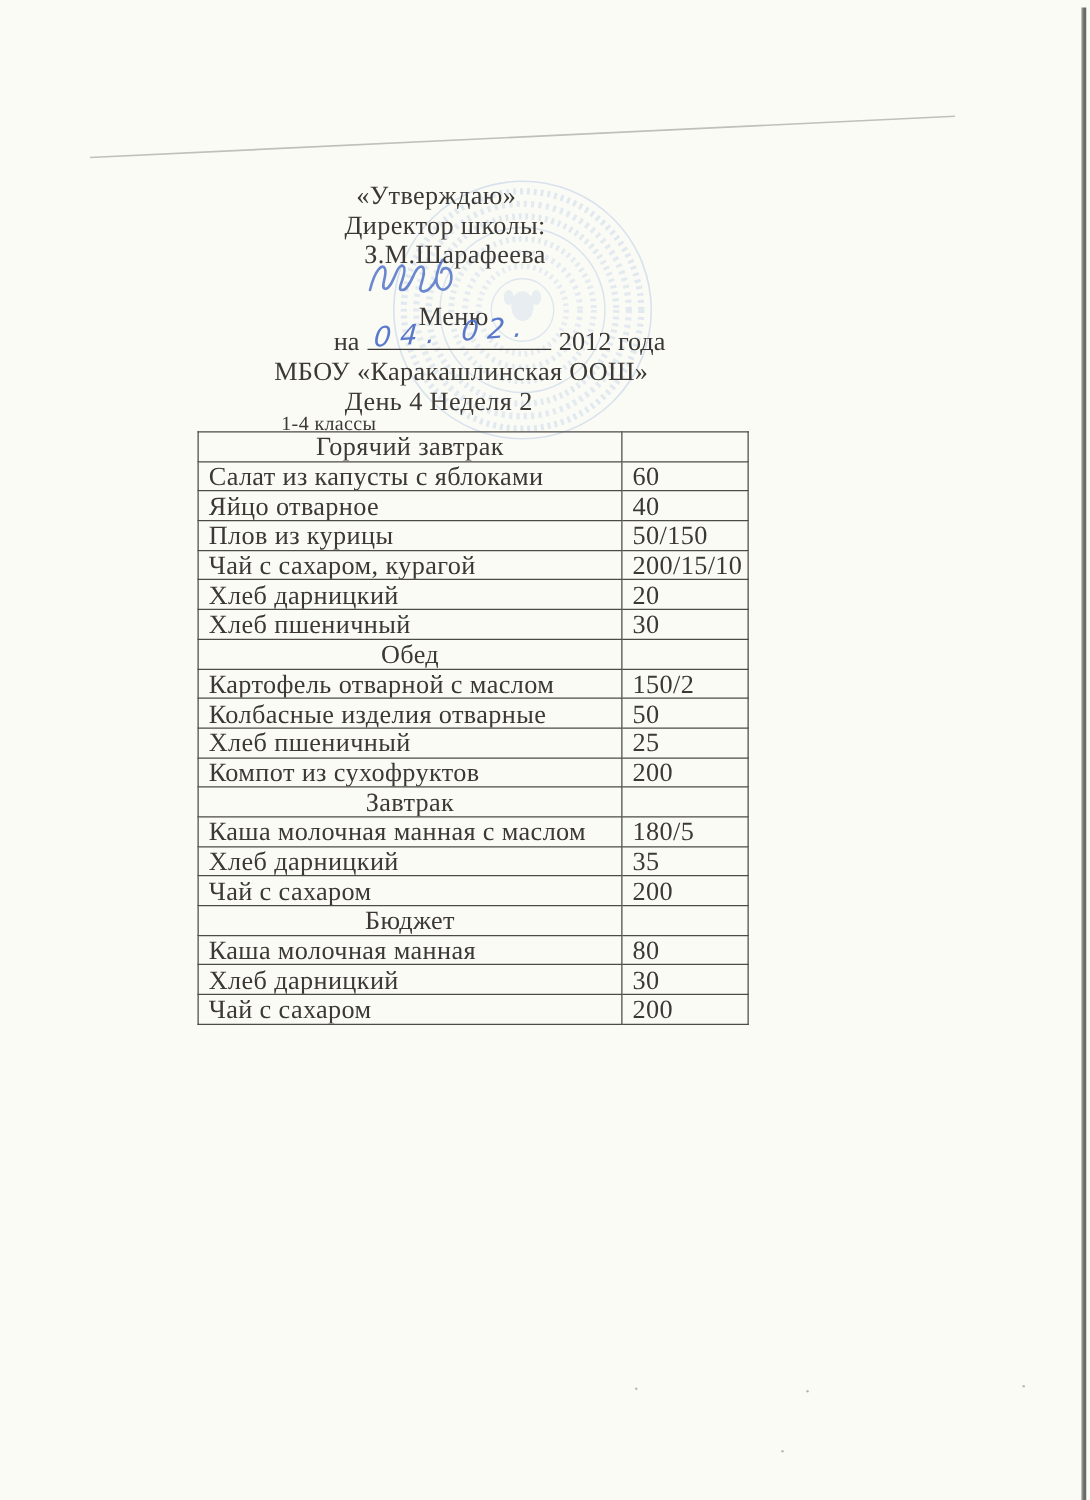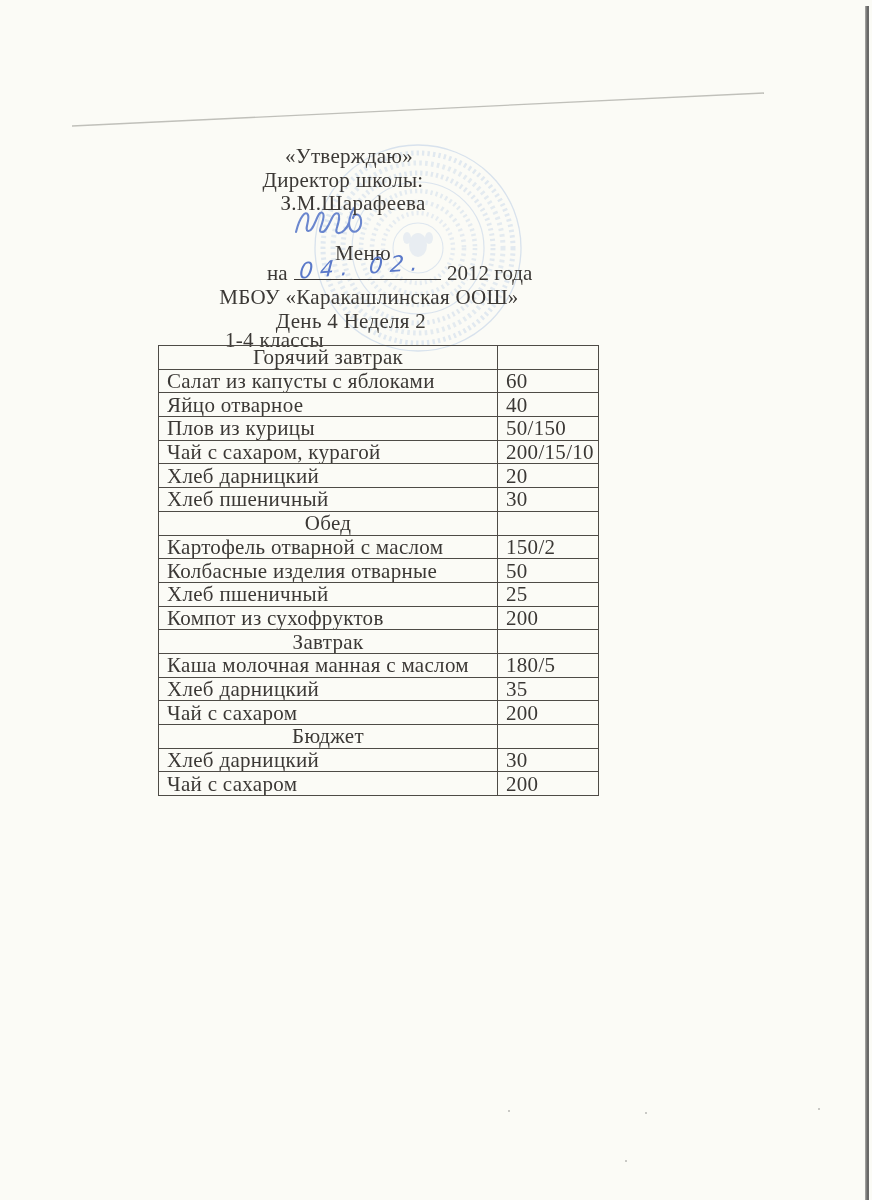--- a/index.html
+++ b/index.html
@@ -24,26 +24,26 @@
   
   .scan-edge{
     left:865px;top:6px;width:4px;height:1194px;
     background:linear-gradient(to right,#a5a5a2,var(--scan-edge) 55%);
     opacity:.9;
   }
   
   .hline{white-space:nowrap;font-size:21px;line-height:22px;letter-spacing:.3px;
          transform:translateX(-50%);}
   .t-approve{left:349px;top:145px;}
-  .t-director{left:343px;top:169px;}
-  .t-name{left:353px;top:192px;}
+  .t-director{left:356px;top:169px;}
+  .t-name{left:364px;top:192px;}
   .t-menu{left:363px;top:242px;}
   .t-school{left:369px;top:286px;}
   .t-dayweek{left:351px;top:310px;}
-  .t-grades{left:225px;top:329px;transform:none;font-size:21px;line-height:22px;}
+  .t-grades{left:225px;top:329px;transform:none;font-size:16px;line-height:22px;}
   
   .date-line{left:267px;top:262px;font-size:21px;line-height:23px;white-space:nowrap;}
   .blank-seg{display:inline-block;width:147px;height:4px;
              border-bottom:1.7px solid var(--text);position:relative;margin:0 1px;}
   .hand-date{
     position:absolute;left:5px;top:-21px;
     font-family:"DejaVu Sans",sans-serif;font-style:italic;
     font-size:22px;letter-spacing:7px;color:var(--ink-blue);
     transform:rotate(-4deg) skewX(-8deg);opacity:.9;white-space:nowrap;
   }
@@ -190,20 +190,24 @@
       </tr>
       <tr>
         <td>Чай с сахаром</td>
         <td>200</td>
       </tr>
       <tr>
         <td class="sec">Бюджет</td>
         <td></td>
       </tr>
       <tr>
+        <td>Каша молочная манная</td>
+        <td>80</td>
+      </tr>
+      <tr>
         <td>Хлеб дарницкий</td>
         <td>30</td>
       </tr>
       <tr>
         <td>Чай с сахаром</td>
         <td>200</td>
       </tr>
     </tbody>
 </table>
 

